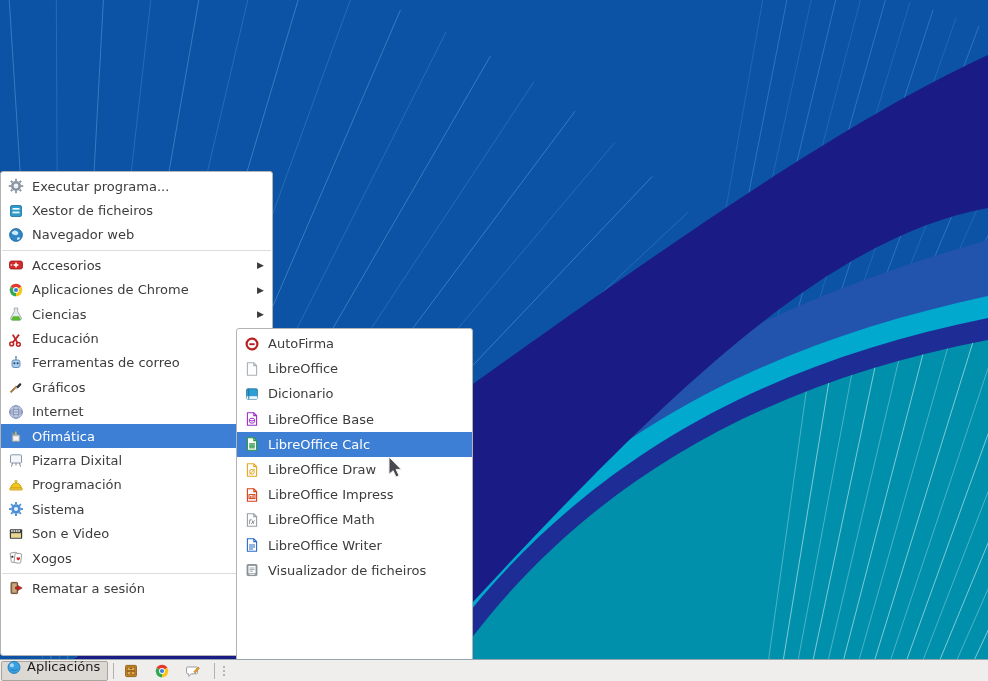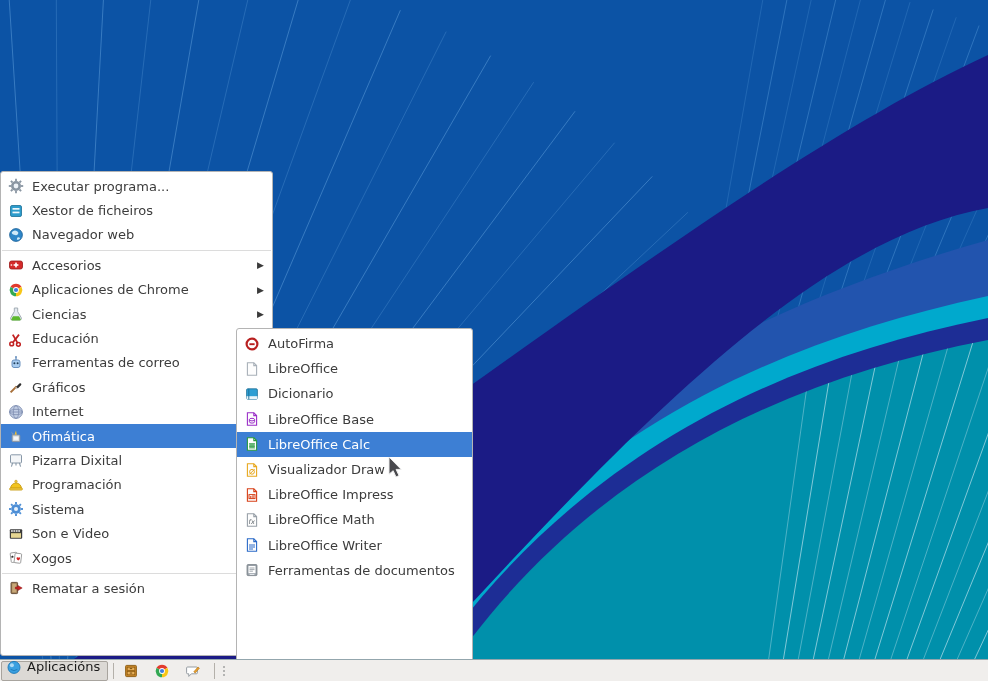--- a/index.html
+++ b/index.html
@@ -435,21 +435,21 @@
       </div>
       <div class="menu-row">
         <span class="mi-icon">
           <svg viewBox="0 0 16 16" width="16" height="16">
             <path d="M3.4,1.8 h6.4 l2.8,2.8 v9.6 h-9.2 Z" fill="#fdfdfd" stroke="#e8a81e" stroke-width="1.1"></path>
             <path d="M9.8,1.8 v2.8 h2.8" fill="none" stroke="#e8a81e" stroke-width="1.1"></path>
             <circle cx="8" cy="9.8" r="2.4" fill="none" stroke="#e8a81e" stroke-width="1"></circle>
             <line x1="5.4" y1="12.4" x2="10.6" y2="7.2" stroke="#e8a81e" stroke-width="1"></line>
           </svg>
         </span>
-        <span class="mi-label">Visualizador Draw</span>
+        <span class="mi-label">LibreOffice Draw</span>
       </div>
       <div class="menu-row">
         <span class="mi-icon">
           <svg viewBox="0 0 16 16" width="16" height="16">
             <path d="M3.4,1.8 h6.4 l2.8,2.8 v9.6 h-9.2 Z" fill="#fdfdfd" stroke="#d84018" stroke-width="1.1"></path>
             <path d="M9.8,1.8 v2.8 h2.8" fill="none" stroke="#d84018" stroke-width="1.1"></path>
             <rect x="5" y="7.6" width="6" height="4" fill="none" stroke="#d84018" stroke-width="1"></rect>
             <rect x="6.2" y="9" width="1.2" height="2.6" fill="#d84018"></rect>
             <rect x="8.4" y="8.2" width="1.2" height="3.4" fill="#d84018"></rect>
           </svg>
@@ -478,21 +478,21 @@
       </div>
       <div class="menu-row">
         <span class="mi-icon">
           <svg viewBox="0 0 16 16" width="16" height="16">
             <rect x="3" y="2.6" width="10" height="11" rx="1" fill="#9aa2aa" stroke="#6a727a" stroke-width="0.7"></rect>
             <rect x="4.5" y="4" width="7" height="7.2" fill="#fff"></rect>
             <path d="M5.5,6 h5 M5.5,7.6 h5 M5.5,9.2 h3.4" stroke="#8a929a" stroke-width="0.8" fill="none"></path>
             <rect x="5.6" y="12" width="4.8" height="1" fill="#e0e4e8"></rect>
           </svg>
         </span>
-        <span class="mi-label">Ferramentas de documentos</span>
+        <span class="mi-label">Visualizador de ficheiros</span>
       </div>
     </div>
 
   <div id="taskbar">
     <div id="apps-button">
       <span class="mi-icon">
           <svg viewBox="0 0 16 16" width="16" height="16">
             <circle cx="8" cy="8.4" r="6" fill="#3aa0e0" stroke="#1b78b8" stroke-width="0.9"></circle>
             <circle cx="5.9" cy="6.2" r="2" fill="#bfe4f8" opacity="0.85"></circle>
             <path d="M4.6,10.4 q3.4,2.4 6.8,0" fill="none" stroke="#1b78b8" stroke-width="0.9"></path>

